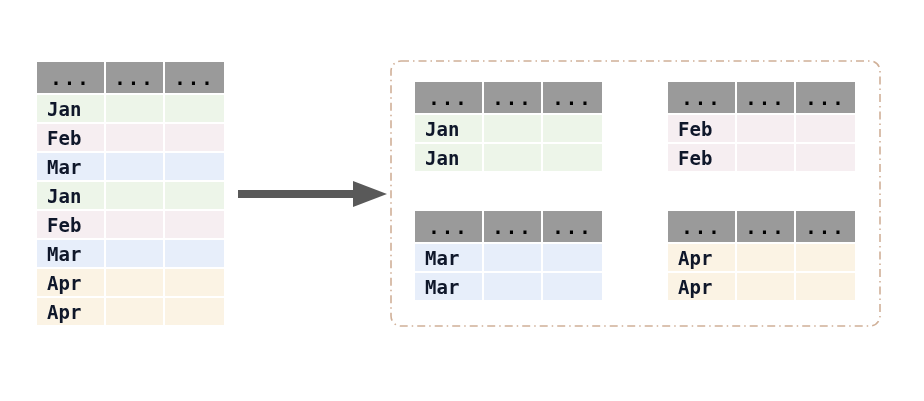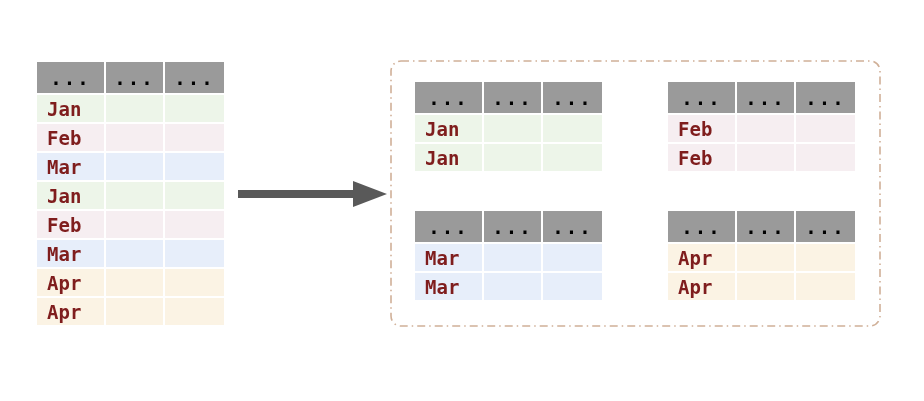--- a/index.html
+++ b/index.html
@@ -30,21 +30,21 @@
     justify-content: center;
     font-weight: bold;
     font-size: 19px;
     letter-spacing: 2px;
     color: #000000;
   }
   .cell.label {
     padding-left: 10px;
     font-weight: bold;
     font-size: 19px;
-    color: #7f1d1d;
+    color: #0f172a;
   }
   
   .source-pos { left: 37px; top: 62px; }
   
   .arrow-shaft {
     position: absolute;
     left: 238px; top: 190px;
     width: 118px; height: 8px;
   }
   .arrow-head {

